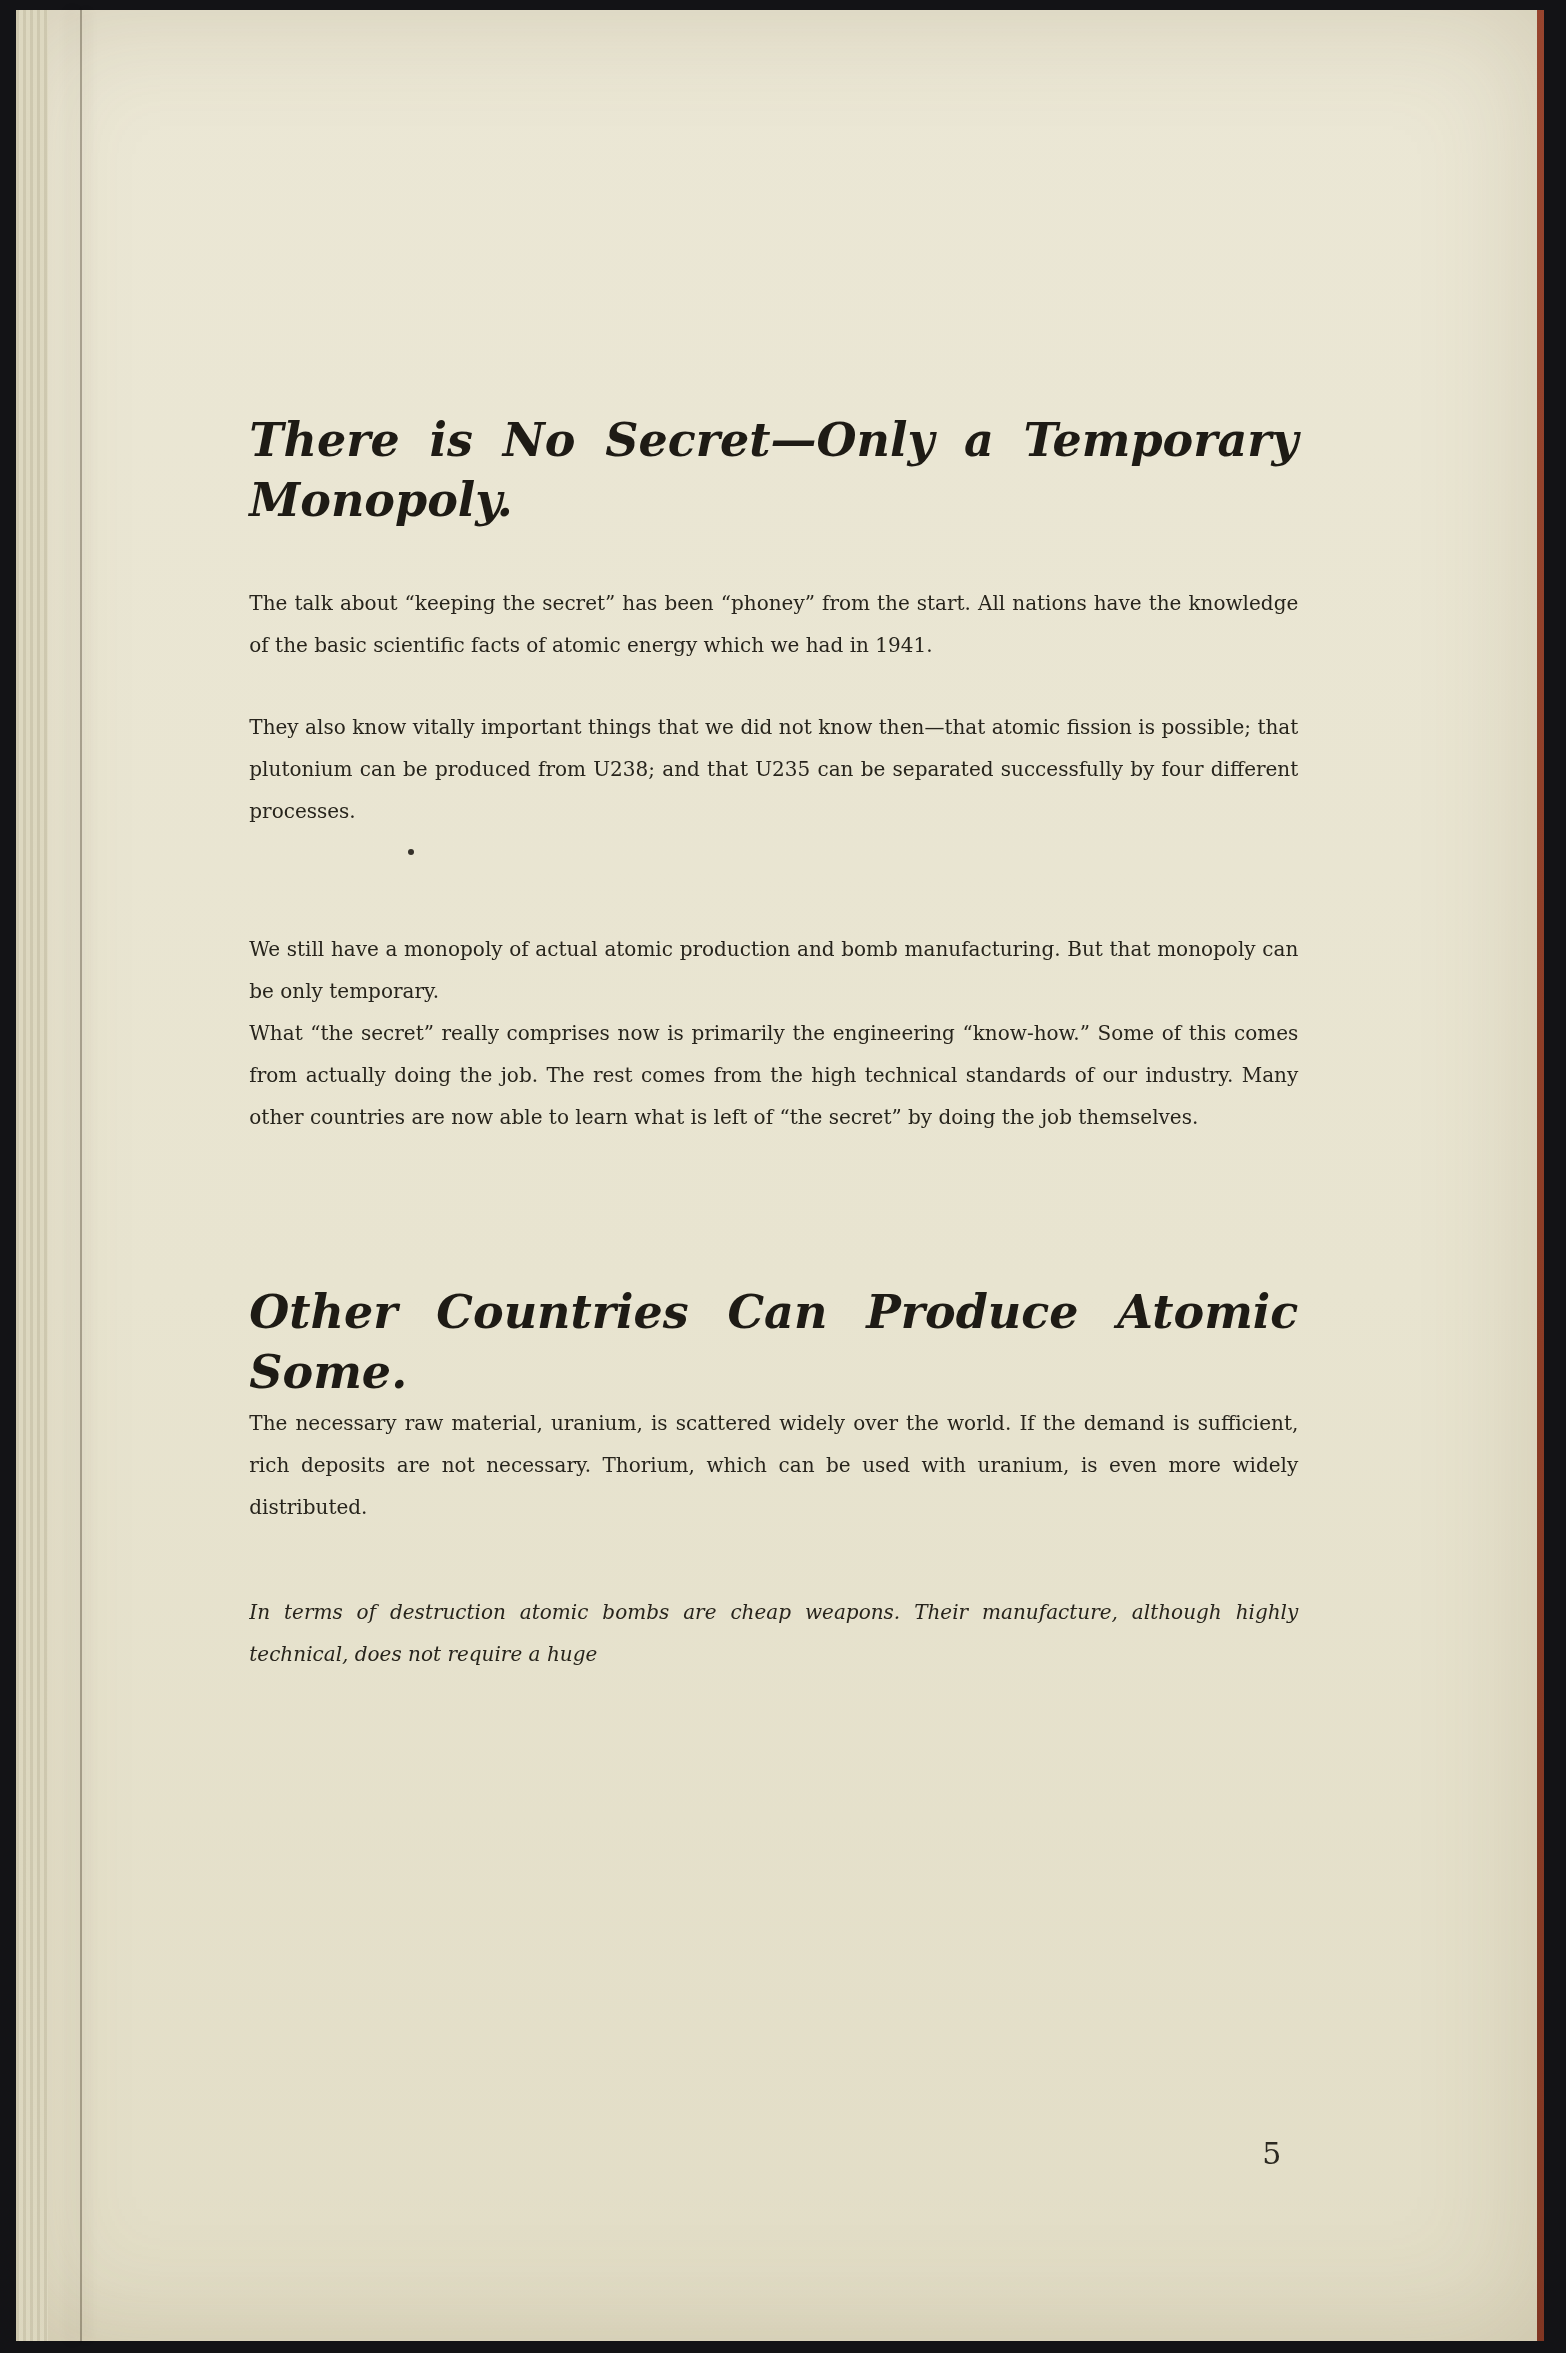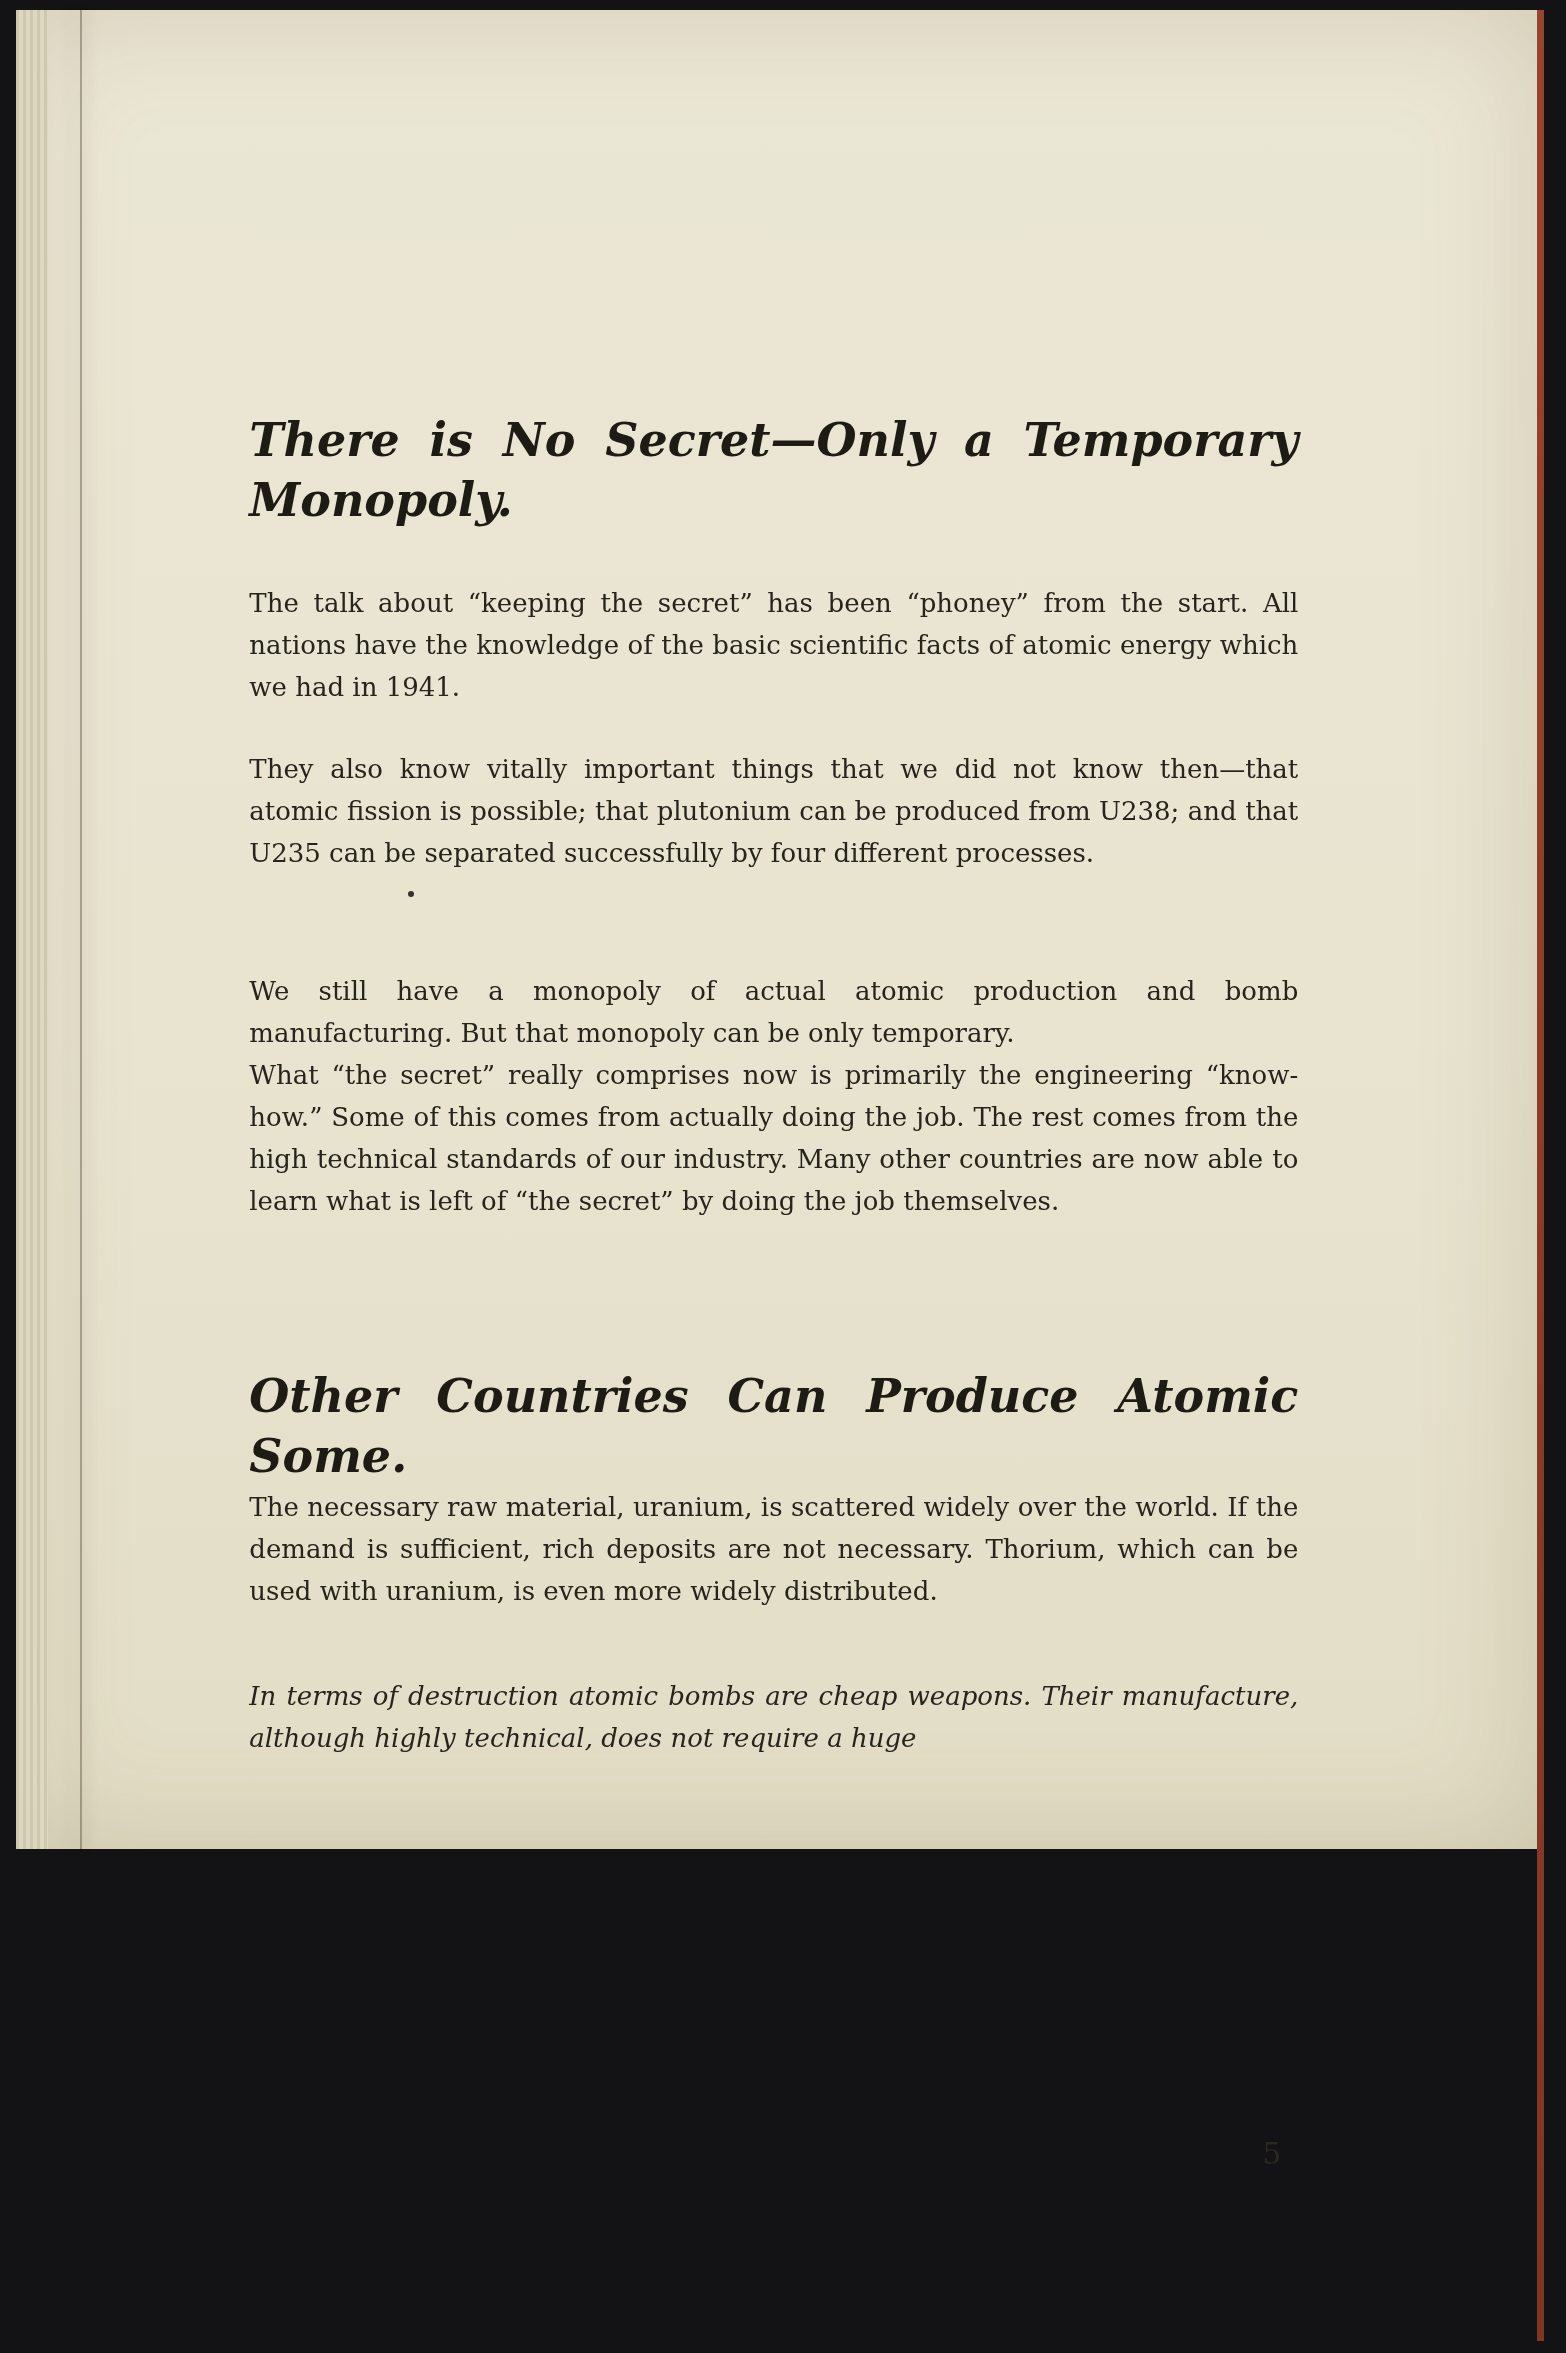--- a/index.html
+++ b/index.html
@@ -16,21 +16,21 @@
     overflow: hidden;
     font-family: "DejaVu Serif", serif;
   }
 
   
   .page {
     position: absolute;
     left: 16.3px;
     top: 9.8px;
     width: 1521px;
-    height: 1839px;
+    height: 2331px;
     background: linear-gradient(180deg, #ebe7d5 0%, #e8e4d0 55%, #e2ddc6 100%);
     box-shadow: inset 0 0 120px rgba(115, 95, 55, 0.20);
   }
 
   
   .fore-edge {
     position: absolute;
     left: 0;
     top: 0;
     width: 32px;
@@ -78,21 +78,21 @@
     font-style: italic;
     font-size: 46px;
     line-height: 60px;
     text-align: justify;
     color: #1e1b15;
     margin: 0;
   }
 
   .doc-para {
     font-family: "DejaVu Serif", serif;
-    font-size: 26px;
+    font-size: 20px;
     line-height: 42px;
     text-align: justify;
     color: #27241c;
     margin: 0;
   }
 
   .mt-p1 { margin-top: 52px; }
   .mt-p2 { margin-top: 40px; }
   .mt-p4 { margin-top: 73px; }
   .mt-h2 { margin-top: 144px; }

